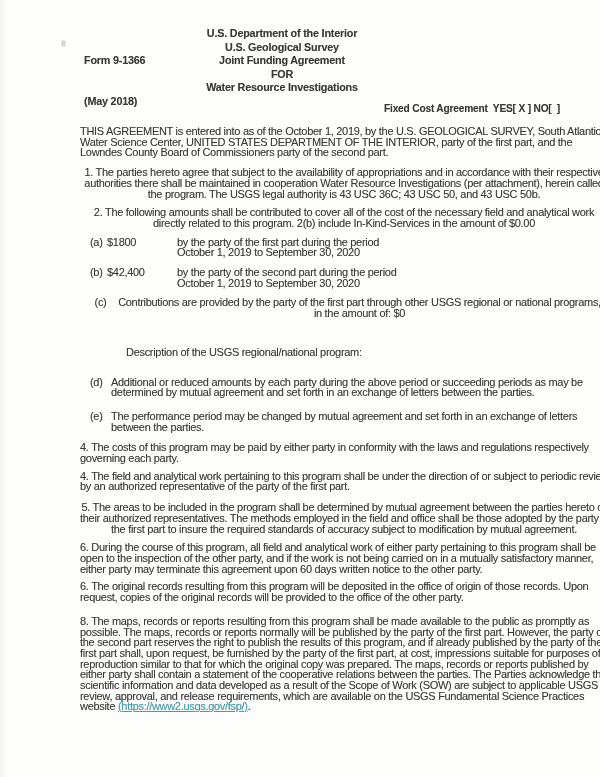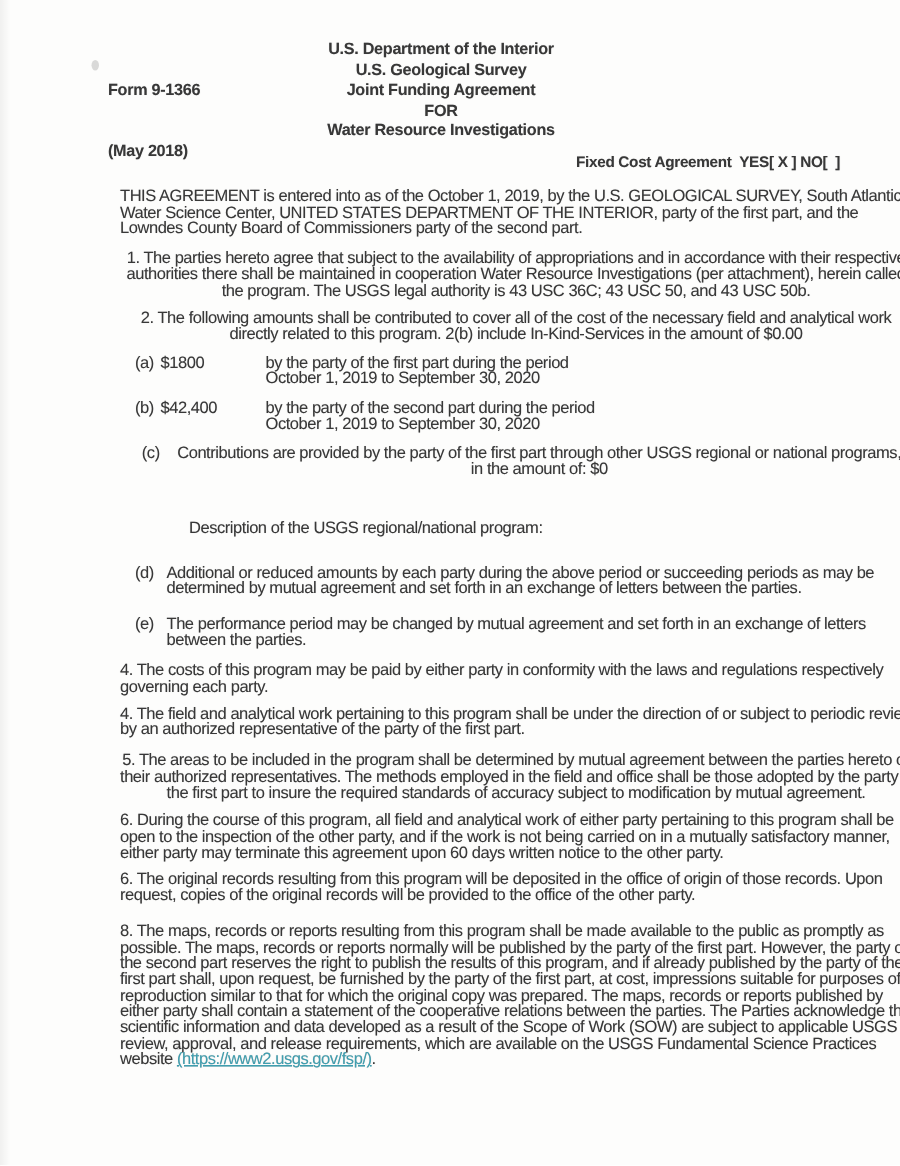--- a/index.html
+++ b/index.html
@@ -22,26 +22,26 @@
   }
   .edge-shadow {
     position: absolute; left: 0; top: 0; bottom: 0; width: 7px;
     background: linear-gradient(90deg, rgba(0,0,0,0.05), rgba(0,0,0,0));
   }
   .speck { position: absolute; border-radius: 50%; background: rgba(90,90,90,0.22); }
   .speck1 { left: 61px; top: 40px; width: 5px; height: 7px; }
   .speck2 { left: 117px; top: 697px; width: 4px; height: 3px; }
 
   .hdr-left {
-    position: absolute; left: 72px; top: 27px;
+    position: absolute; left: 84px; top: 27px;
     font-weight: bold; font-size: 10.8px; line-height: 13.5px;
     letter-spacing: -0.2px; white-space: pre;
   }
   .hdr-center {
-    position: absolute; left: 180px; top: 27px; width: 228px;
+    position: absolute; left: 168px; top: 27px; width: 228px;
     text-align: center; font-weight: bold; font-size: 10.8px;
     line-height: 13.6px; letter-spacing: -0.2px; white-space: pre;
   }
   .hdr-right {
     position: absolute; left: 410px; top: 28px;
     font-weight: bold; font-size: 10.6px; line-height: 13px;
     letter-spacing: -0.2px; white-space: pre;
   }
   .fixed-cost {
     position: absolute; left: 384px; top: 103px;

